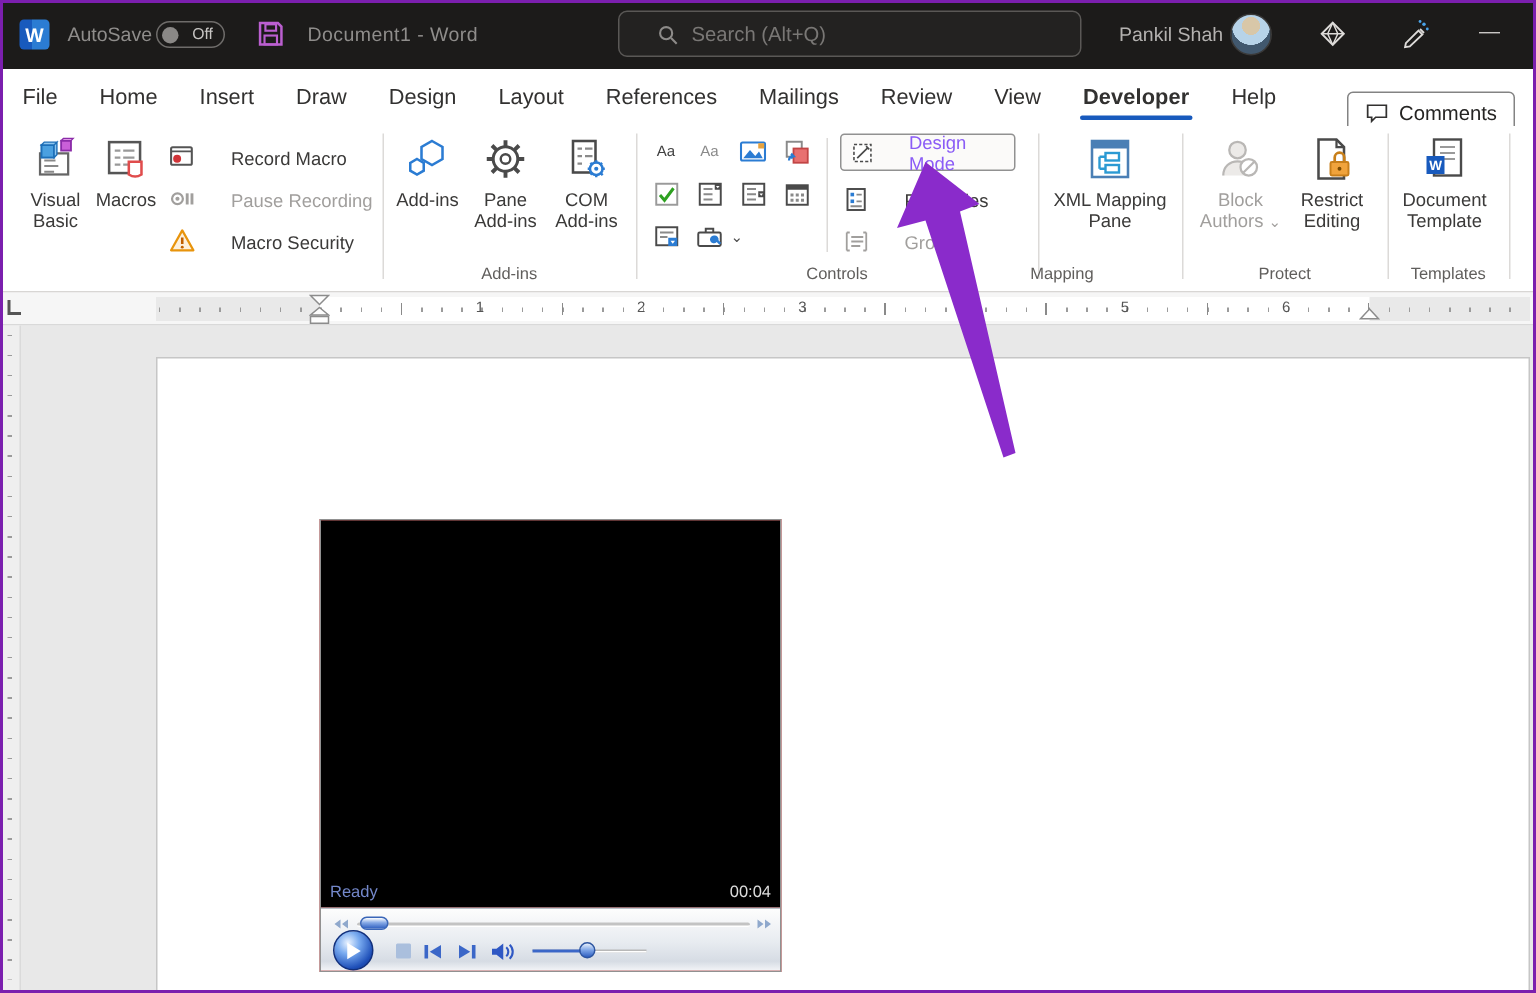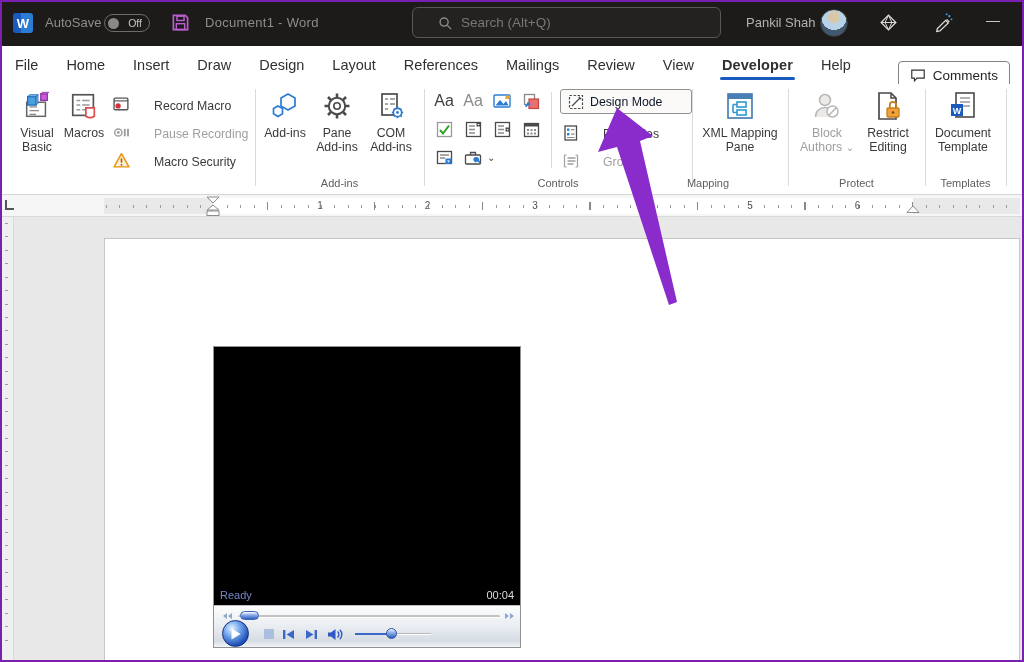--- a/index.html
+++ b/index.html
@@ -39,24 +39,24 @@
   .ribbon { position:absolute; left:0; top:84px; width:1024px; height:111px; background:#fff; border-bottom:1px solid #d8d6d4; }
   .bigbtn { position:absolute; display:flex; flex-direction:column; align-items:center; text-align:center;
     font-size:12.3px; color:#3b3a39; line-height:14px; }
   .bigbtn .ic { height:32px; display:flex; align-items:center; }
   .bigbtn .lbl { margin-top:4px; }
   .smallbtn { position:absolute; display:flex; align-items:flex-end; gap:24px; font-size:12.3px; color:#3b3a39; height:22px; }
   .disabled, .disabled * { color:#a19f9d !important; }
   .grouplabel { position:absolute; top:93px; font-size:11px; color:#605e5c; text-align:center; }
   .divider { position:absolute; top:5px; height:97px; width:1px; background:#dcdad8; }
   .gridicon { position:absolute; width:20px; height:20px; display:flex; align-items:center; justify-content:center; }
-  .aa { font-size:16px; color:#404040; letter-spacing:0; }
+  .aa { font-size:10px; color:#404040; letter-spacing:0; }
   .aa.light { color:#8a8a8a; }
-  .designmode-btn { position:absolute; left:560px; top:5px; width:132px; height:25px; border:1px solid #919191; border-radius:3px;
-    background:#fbfaf9; display:flex; align-items:center; gap:6px; padding:0 7px; font-size:12.3px; color:#0f172a; }
+  .designmode-btn { position:absolute; left:560px; top:5px; width:117px; height:25px; border:1px solid #919191; border-radius:3px;
+    background:#fbfaf9; display:flex; align-items:center; gap:24px; padding:0 7px; font-size:12.3px; color:#8b5cf6; }
   .chev { font-size:10px; color:#4a4a4a; }
 
   
   .rulerrow { position:absolute; left:0; top:195px; width:1024px; height:22px; background:#f6f6f6; border-bottom:1px solid #d9d9d9; }
   .ruler-band { position:absolute; left:104px; top:3px; width:916px; height:16px; background:#e9e9e9; }
   .ruler-content { position:absolute; left:213px; top:3px; width:700px; height:16px; background:#ffffff; }
   .ticks8 { position:absolute; left:105.5px; top:10px; width:914px; height:3px;
     background:repeating-linear-gradient(90deg,#9b9b9b 0 1px, transparent 1px 13.4375px); }
   .ticksHalf { position:absolute; left:266.5px; top:7px; width:700px; height:8px;
     background:repeating-linear-gradient(90deg,#8a8a8a 0 1px, transparent 1px 107.5px); }

